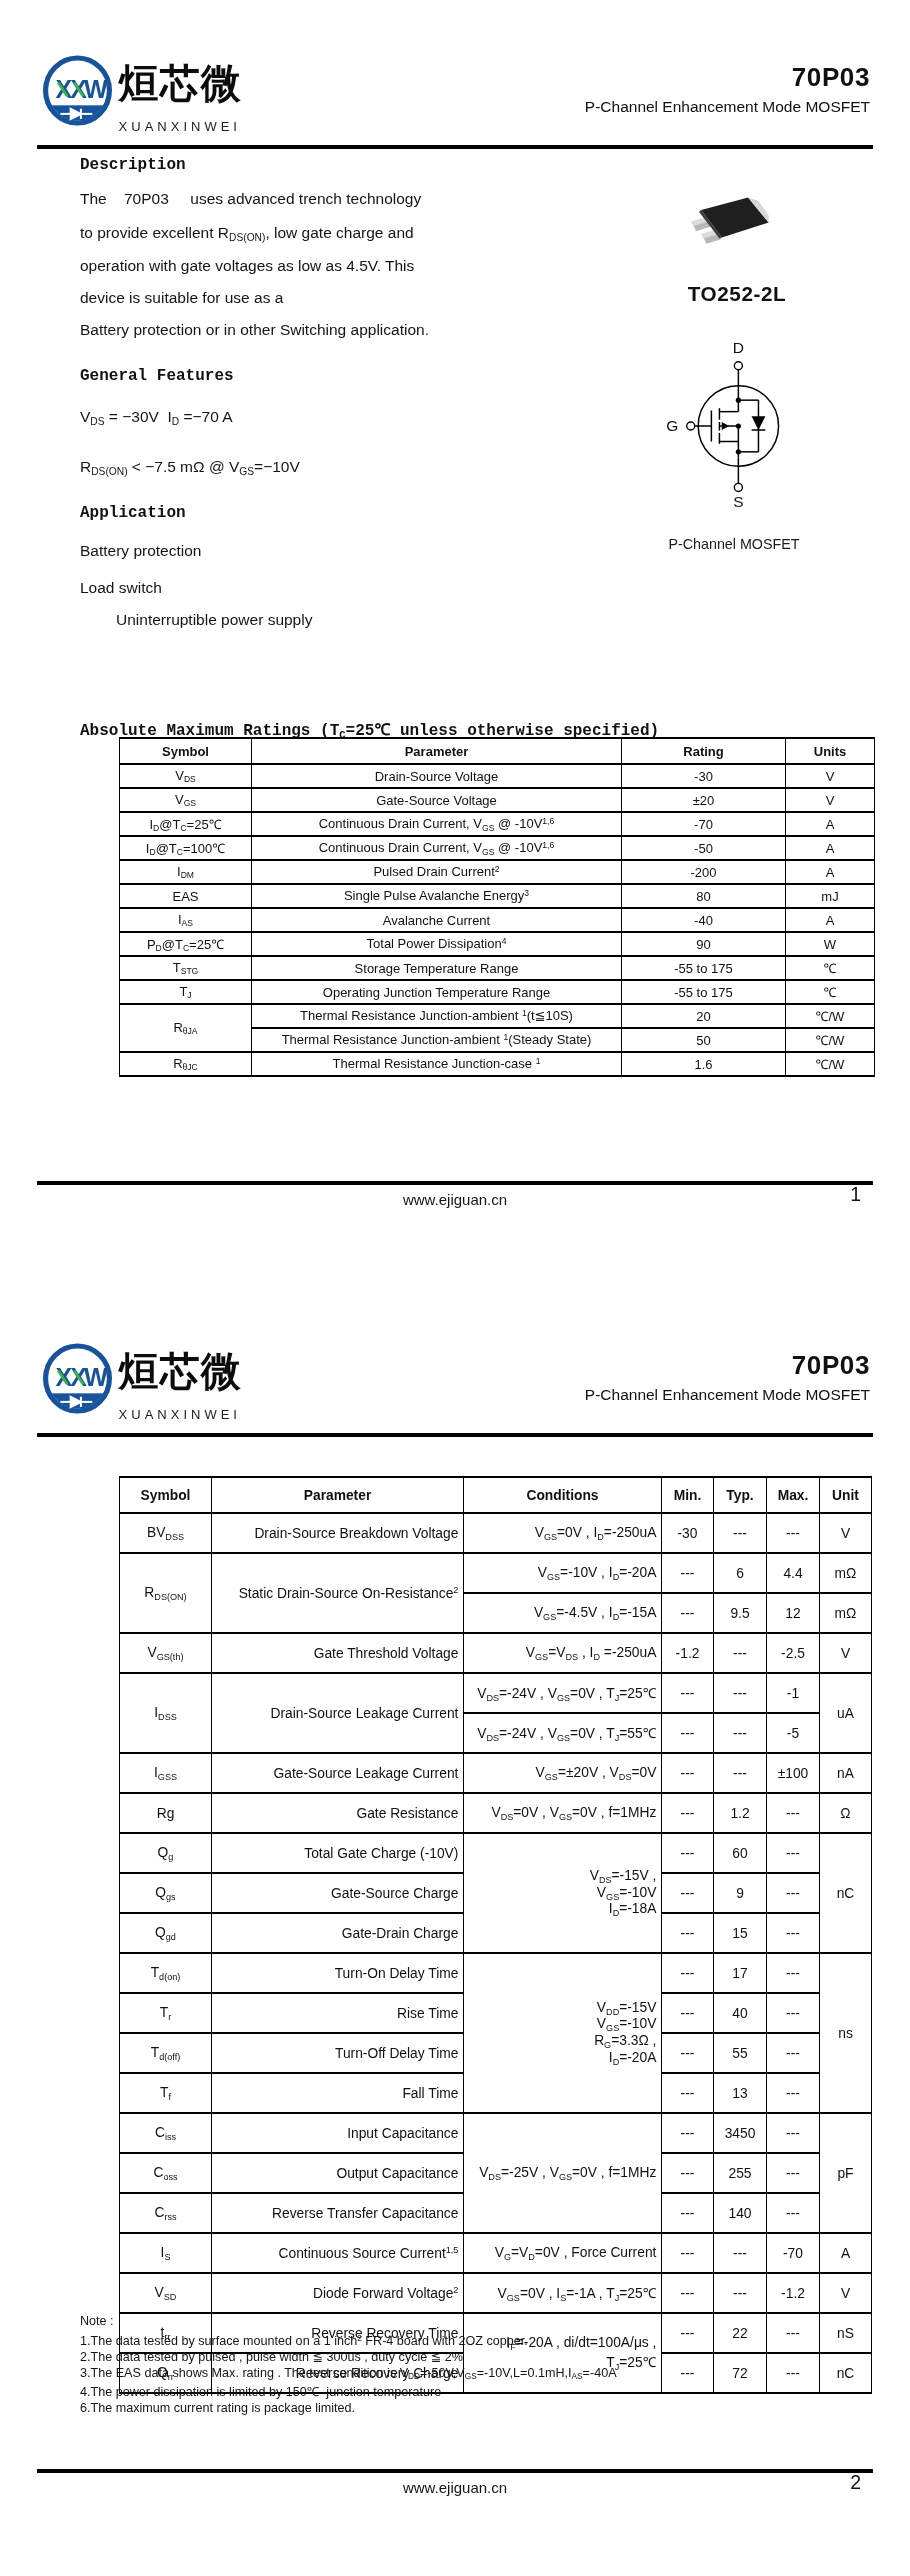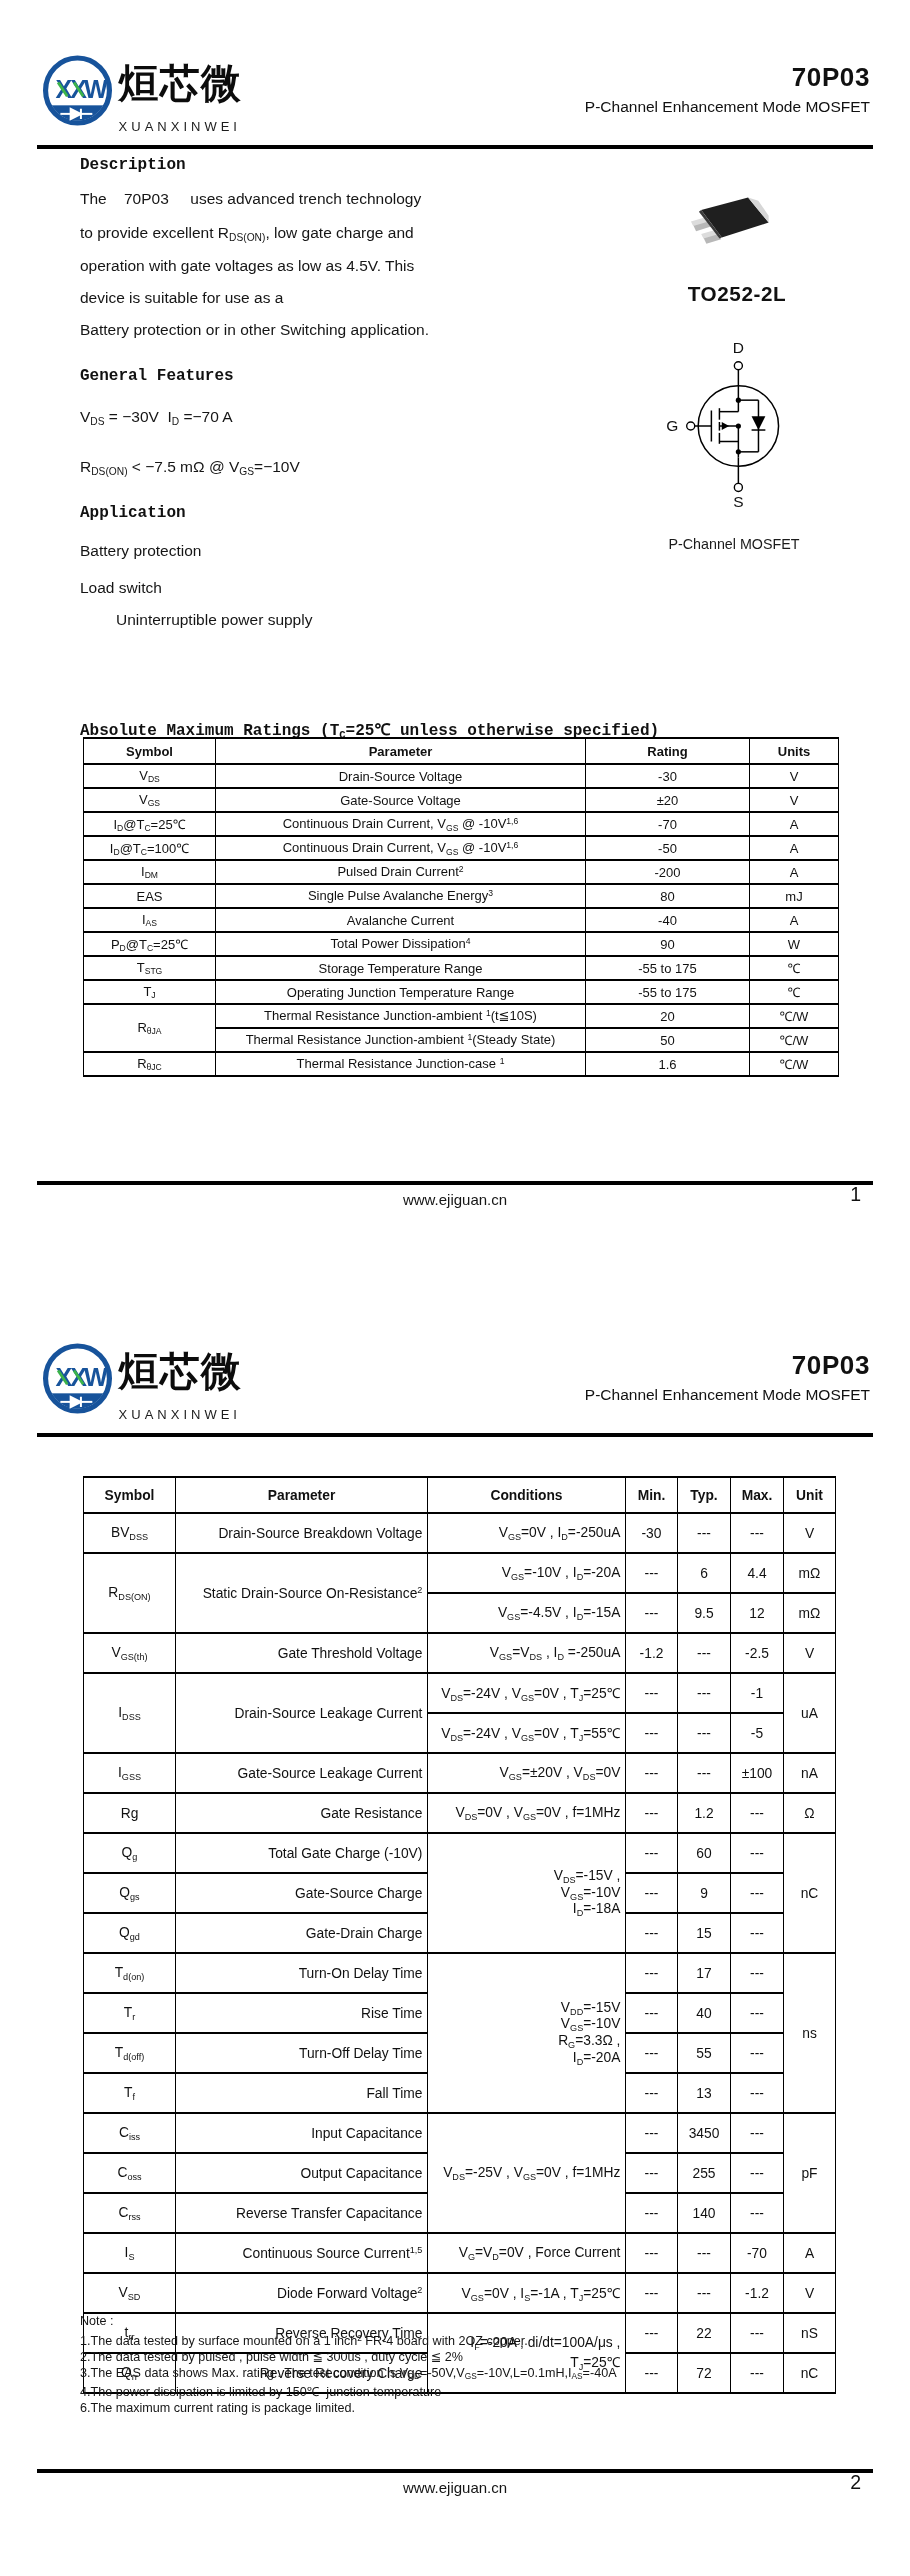--- a/index.html
+++ b/index.html
@@ -23,21 +23,21 @@
 
   
   .h2{position:absolute;left:80px;font-size:16px;font-weight:bold;white-space:pre-wrap;font-family:Liberation Mono, monospace;}
   .body-line{position:absolute;left:80px;font-size:15.5px;white-space:pre-wrap;color:#151515;}
 
   
   .pkg-name{position:absolute;left:654px;width:166px;text-align:center;font-size:20.7px;font-weight:bold;letter-spacing:0.6px;}
   .pkg-caption{position:absolute;left:648px;width:172px;text-align:center;font-size:14.3px;color:#1b1b1b;}
 
   
-  table.dt{position:absolute;border-collapse:collapse;table-layout:fixed;background:#fff;}
+  table.dt{position:absolute;border-collapse:collapse;table-layout:fixed;background:#fff;margin-left:36px;}
   .dt th,.dt td{border:1.1px solid #000;border-top-width:2.3px;border-bottom-width:2.3px;
     text-align:center;vertical-align:middle;padding:1.1px 4.6px;overflow:hidden;}
   .dt th{font-weight:bold;}
   #amr{left:83px;top:737px;width:754px;}
   #amr th,#amr td{font-size:13px;}
   #amr thead tr{height:26px;} #amr tbody tr{height:24px;}
   #ec{left:83px;top:188px;width:752px;}
   #ec th,#ec td{font-size:13.8px;}
   #ec thead tr{height:36px;} #ec tbody tr{height:40px;}
   .dt td.tl{text-align:right;padding-left:6.9px;}

